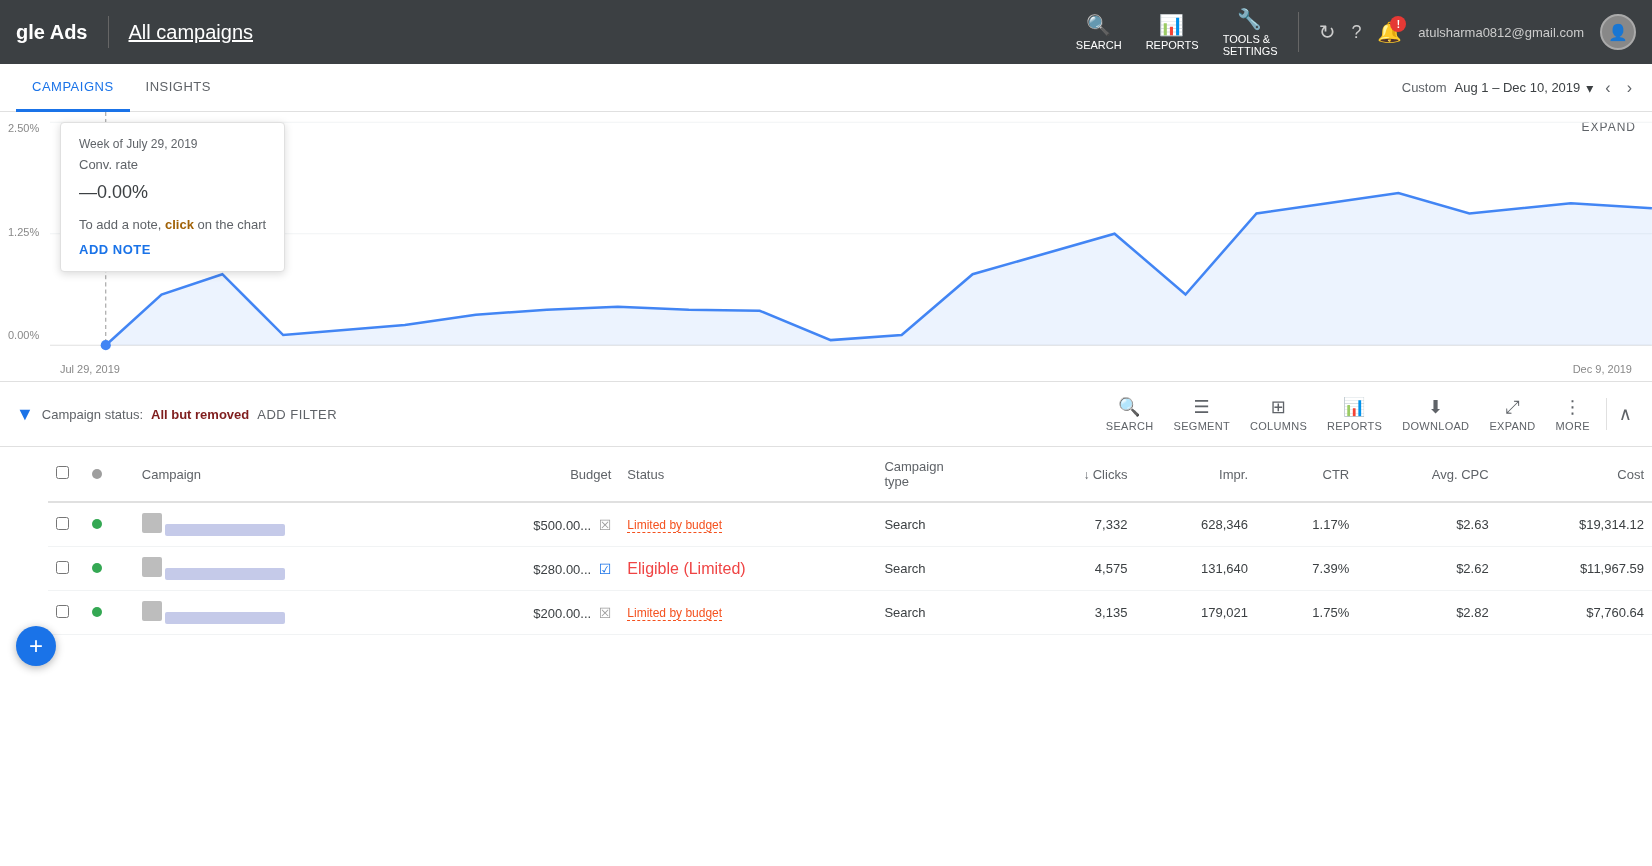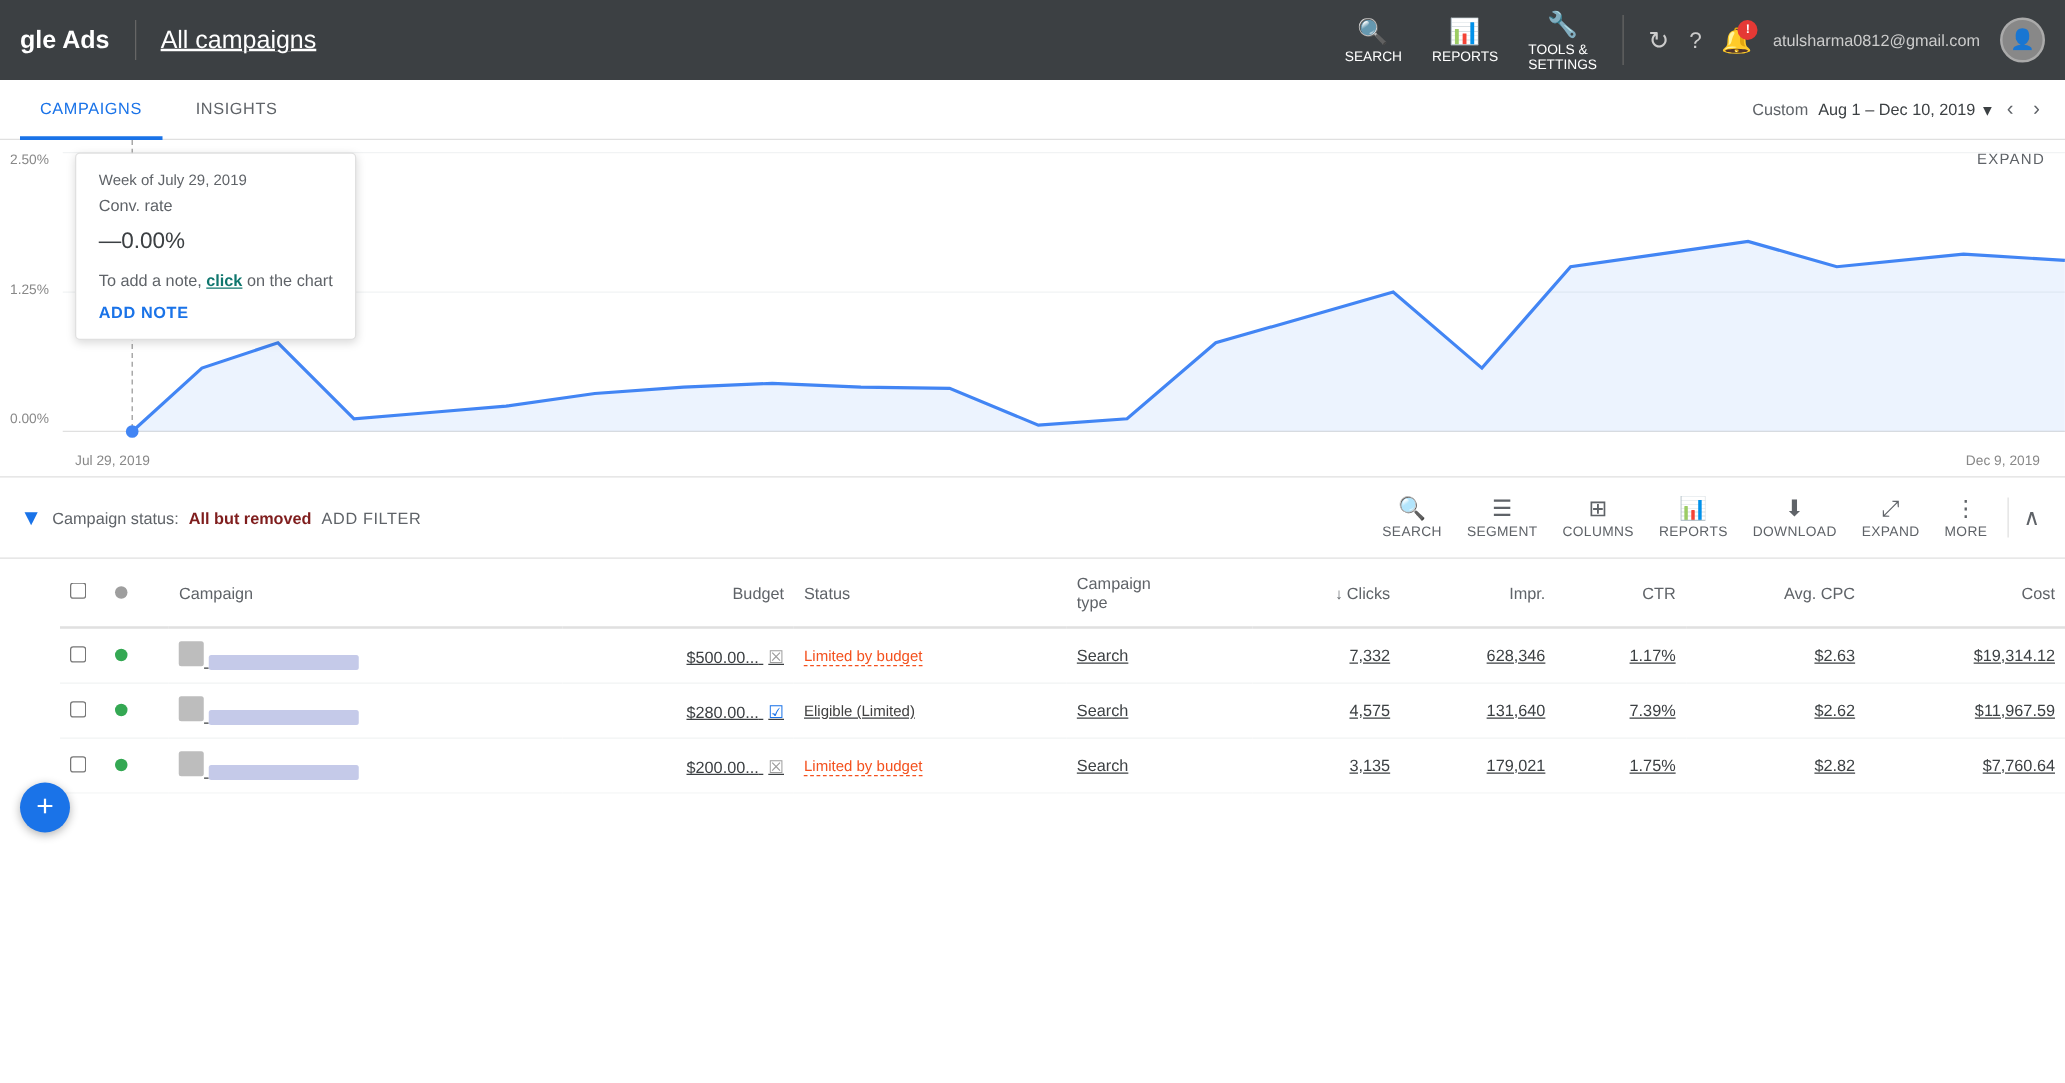--- a/index.html
+++ b/index.html
@@ -101,21 +101,21 @@
       background: #fff;
       border-bottom: 1px solid #e0e0e0;
       display: flex;
       align-items: center;
       padding: 0 16px;
       height: 48px;
       position: relative;
     }
     .sub-nav-tabs {
       display: flex;
-      gap: 11px;
+      gap: 0;
     }
     .sub-nav-tab {
       padding: 0 16px;
       height: 48px;
       display: flex;
       align-items: center;
       font-size: 13px;
       color: #5f6368;
       cursor: pointer;
       border-bottom: 3px solid transparent;
@@ -227,22 +227,21 @@
     .tooltip-value span {
       font-size: 18px;
     }
     .tooltip-note-text {
       font-size: 13px;
       color: #5f6368;
       margin-bottom: 10px;
     }
     .tooltip-note-text strong {
       font-weight: 600;
-      color: #0f766e;
-      text-decoration: underline;
+      color: #a16207;
     }
     .tooltip-add-note {
       font-size: 13px;
       color: #1a73e8;
       font-weight: 600;
       text-transform: uppercase;
       letter-spacing: 0.5px;
       cursor: pointer;
       background: none;
       border: none;
@@ -355,32 +354,31 @@
       border-bottom: 2px solid #e0e0e0;
     }
     thead th.num { text-align: right; }
     tbody tr {
       border-bottom: 1px solid #f1f3f4;
     }
     tbody td {
       padding: 10px 8px;
       vertical-align: middle;
       color: #3c4043;
-      text-decoration: underline;
     }
     tbody td.num { text-align: right; }
     .status-limited {
       color: #f4511e;
       font-size: 12px;
       border-bottom: 1px dashed #f4511e;
       display: inline-block;
     }
     .status-eligible {
-      color: #404040;
-      font-size: 12px;
+      color: #ef4444;
+      font-size: 16px;
     }
     .checkbox-cell { width: 36px; }
     .status-dot {
       width: 10px;
       height: 10px;
       border-radius: 50%;
       display: inline-block;
     }
     .dot-green { background: #34a853; }
     .dot-gray { background: #9e9e9e; }

